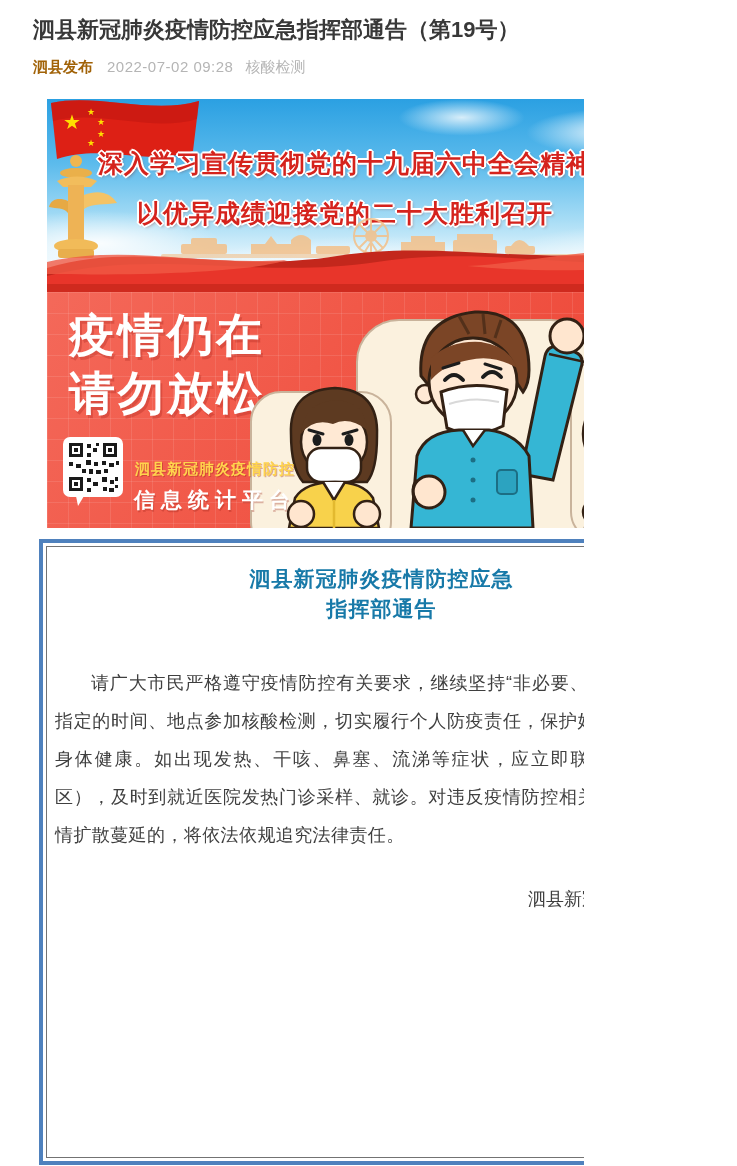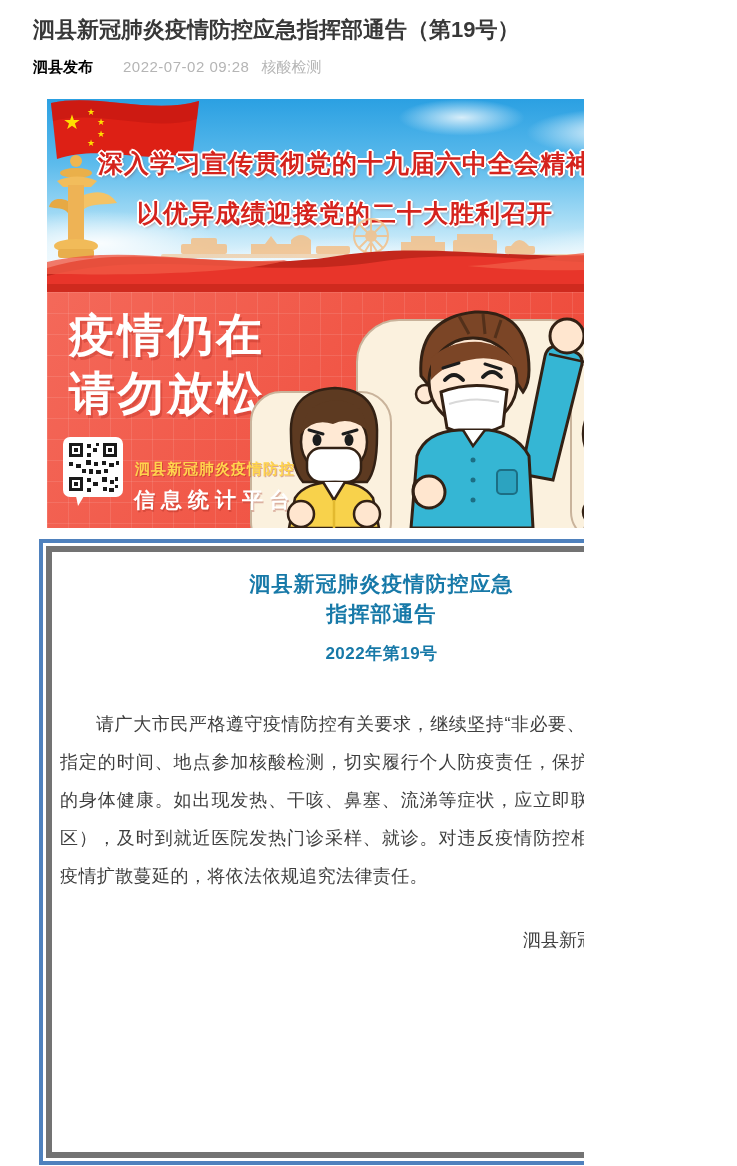--- a/index.html
+++ b/index.html
@@ -3,21 +3,21 @@
 <meta charset="utf-8">
 <style>
   * { margin:0; padding:0; box-sizing:border-box; }
   html,body { background:#fff; }
   body { font-family:"Liberation Sans","DejaVu Sans",sans-serif; }
   .page { position:relative; width:584px; height:1166px; overflow:hidden; background:#fff; }
 
   
   .article-title { margin:15px 36px 0 33px; font-size:22px; line-height:29px; font-weight:bold; color:#383838; }
   .meta-row { margin:14px 33px 0 33px; font-size:15px; color:#b5b5b5; }
-  .meta-row .account { color:#000000; font-weight:bold; margin-right:30px; cursor:pointer; }
+  .meta-row .account { color:#a16207; font-weight:bold; margin-right:14px; cursor:pointer; }
   .meta-row .time { margin-right:12px; letter-spacing:.5px; }
 
   
   .banner { position:relative; width:648px; margin:22px 0 0 47px; }
 
   
   .sky { position:relative; width:648px; height:185px; overflow:hidden;
     background:
       radial-gradient(ellipse 130px 34px at 88% 18%, rgba(255,255,255,.95), rgba(255,255,255,0) 70%),
       radial-gradient(ellipse 90px 26px at 64% 10%, rgba(255,255,255,.8), rgba(255,255,255,0) 70%),
@@ -50,21 +50,21 @@
   .qr-block { position:absolute; left:15px; top:152px; display:flex; align-items:flex-start; z-index:3; }
   .qr-captions { margin:24px 0 0 10px; }
   .qr-cap1 { color:#ffd44d; font-size:15px; font-weight:bold; letter-spacing:1px; white-space:nowrap;
     text-shadow:1px 1px 0 rgba(150,30,20,.35); }
   .qr-cap2 { margin-top:7px; color:#ffffff; font-size:21px; font-weight:bold; letter-spacing:6px; white-space:nowrap;
     text-shadow:1px 2px 0 rgba(150,30,20,.3); }
   .people-svg { position:absolute; right:0; bottom:0; z-index:2; }
 
   
   .notice-box { margin:11px 0 0 39px; width:685px; border:4px solid #4f81bd; padding:3px; background:#fff; }
-  .notice-inner { border:6px solid #737373; height:612px; padding:17px 8px 0 8px; overflow:hidden; }
+  .notice-inner { border:1px solid #737373; height:612px; padding:17px 8px 0 8px; overflow:hidden; }
   .notice-h { text-align:center; color:#1779a8; font-weight:bold; font-size:21px; line-height:30px; letter-spacing:1px; }
   .notice-no { text-align:center; color:#1779a8; font-weight:bold; font-size:17px; margin-top:13px; letter-spacing:.5px; }
   .notice-p { margin-top:40px; font-size:18px; line-height:38px; color:#3f3f3f; text-align:justify;
     text-indent:2em; letter-spacing:.4px; }
   .notice-p + .notice-p { margin-top:38px; }
   .sig { margin-top:26px; font-size:18px; line-height:38px; color:#3f3f3f; text-align:right; }
 </style>
 </head>
 <body>
 
@@ -276,21 +276,20 @@
           <circle cx="122" cy="230" r="13" fill="#ffe6cf" stroke="#332114" stroke-width="2.5"></circle>
         </g>
       </svg>
     </div>
   </div>
 
   <div class="notice-box">
     <div class="notice-inner">
       <div class="notice-h">泗县新冠肺炎疫情防控应急</div>
       <div class="notice-h">指挥部通告</div>
-      <div class="notice-no">2022年第19号</div>
 
       <p class="notice-p">请广大市民严格遵守疫情防控有关要求，继续坚持“非必要、不流动”，按照指定的时间、地点参加核酸检测，切实履行个人防疫责任，保护好自己和家人的身体健康。如出现发热、干咳、鼻塞、流涕等症状，应立即联系所在村（社区），及时到就近医院发热门诊采样、就诊。对违反疫情防控相关规定并造成疫情扩散蔓延的，将依法依规追究法律责任。</p>
 
       <div class="sig">
         <div class="s1">泗县新冠肺炎疫情防控</div>
 
       </div>
     </div>
   </div>
 

